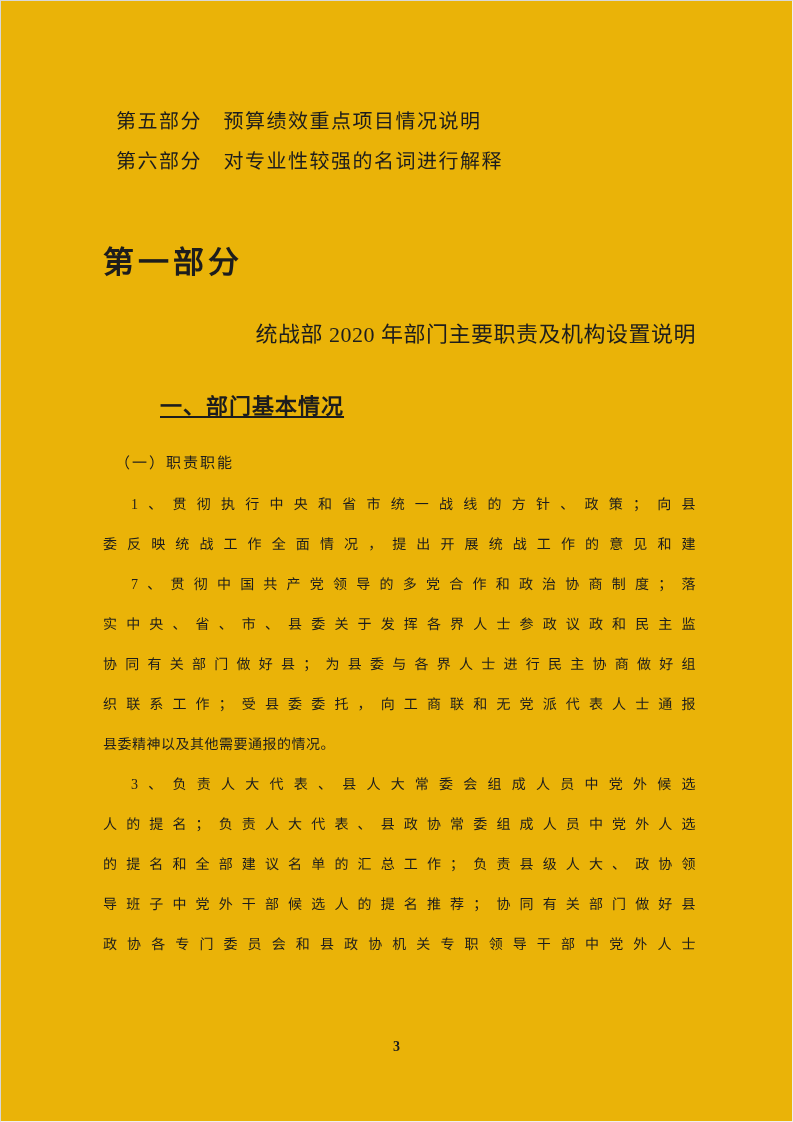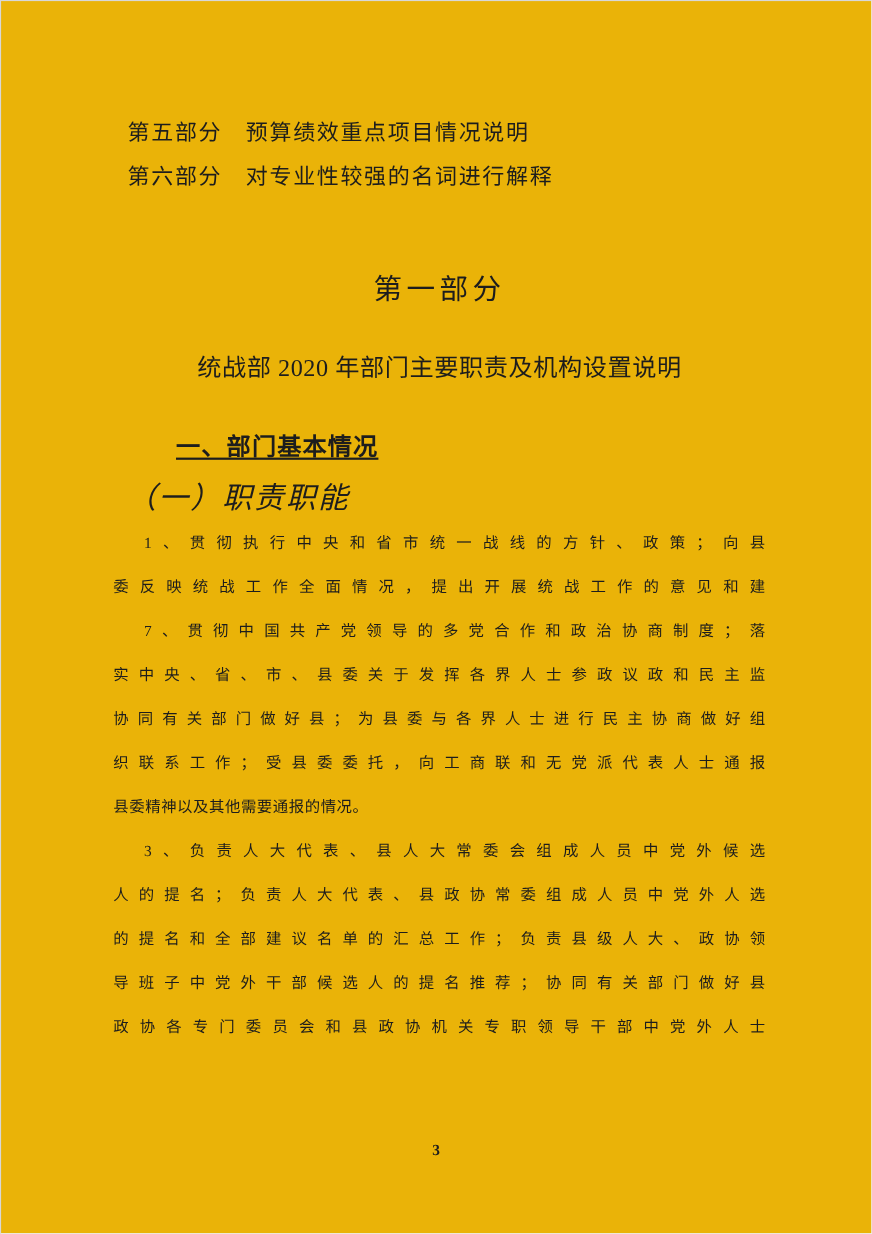--- a/index.html
+++ b/index.html
@@ -26,52 +26,50 @@
   
   .toc-line {
     font-size: 20px;
     line-height: 40px;
     letter-spacing: 1.5px;
     padding-left: 13px;
     white-space: nowrap;
   }
   .part-title {
     margin-top: 59px;
-    text-align: center;
     font-family: "Liberation Sans", "DejaVu Sans", sans-serif;
-    font-weight: 400;
-    font-size: 26px;
+    font-weight: 700;
+    font-size: 31px;
     line-height: 46px;
     letter-spacing: 4px;
   }
   .doc-subtitle {
     margin-top: 29px;
-    text-align: center;
+    text-align: right;
     font-size: 22px;
     font-weight: 500;
     line-height: 40px;
     letter-spacing: 0.5px;
   }
   .section-heading {
     margin-top: 32px;
     font-family: "Liberation Sans", "DejaVu Sans", sans-serif;
     font-weight: 700;
     font-size: 22px;
     line-height: 40px;
     text-indent: 57px;
     letter-spacing: 1px;
     text-decoration: underline;
   }
   .subsection-heading {
-    margin-top: 6px;
-    font-size: 27px;
+    margin-top: 16px;
+    font-size: 15px;
     line-height: 40px;
     text-indent: 12px;
     letter-spacing: 2px;
-    font-style: italic;
   }
   .paragraphs {
     margin-top: 2px;
   }
   .para { }
   .para .line {
     font-size: 14px;
     line-height: 40px;
     letter-spacing: 0.5px;
     text-align: justify;

